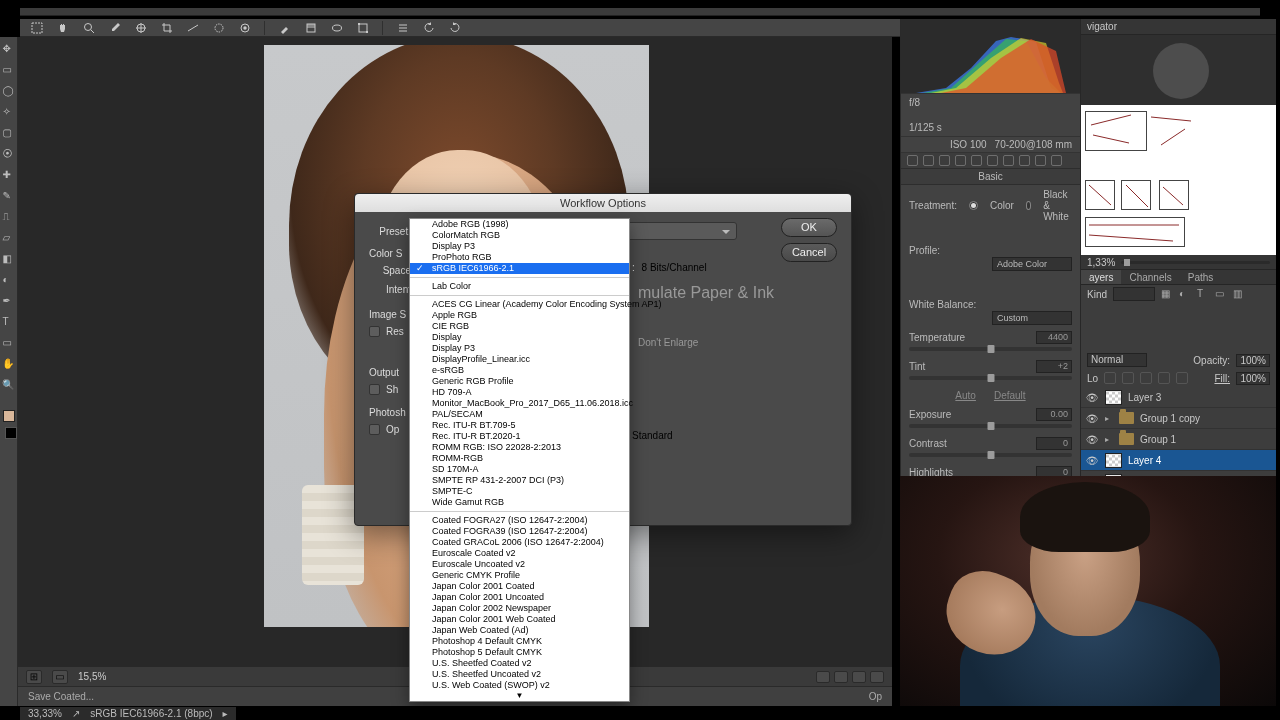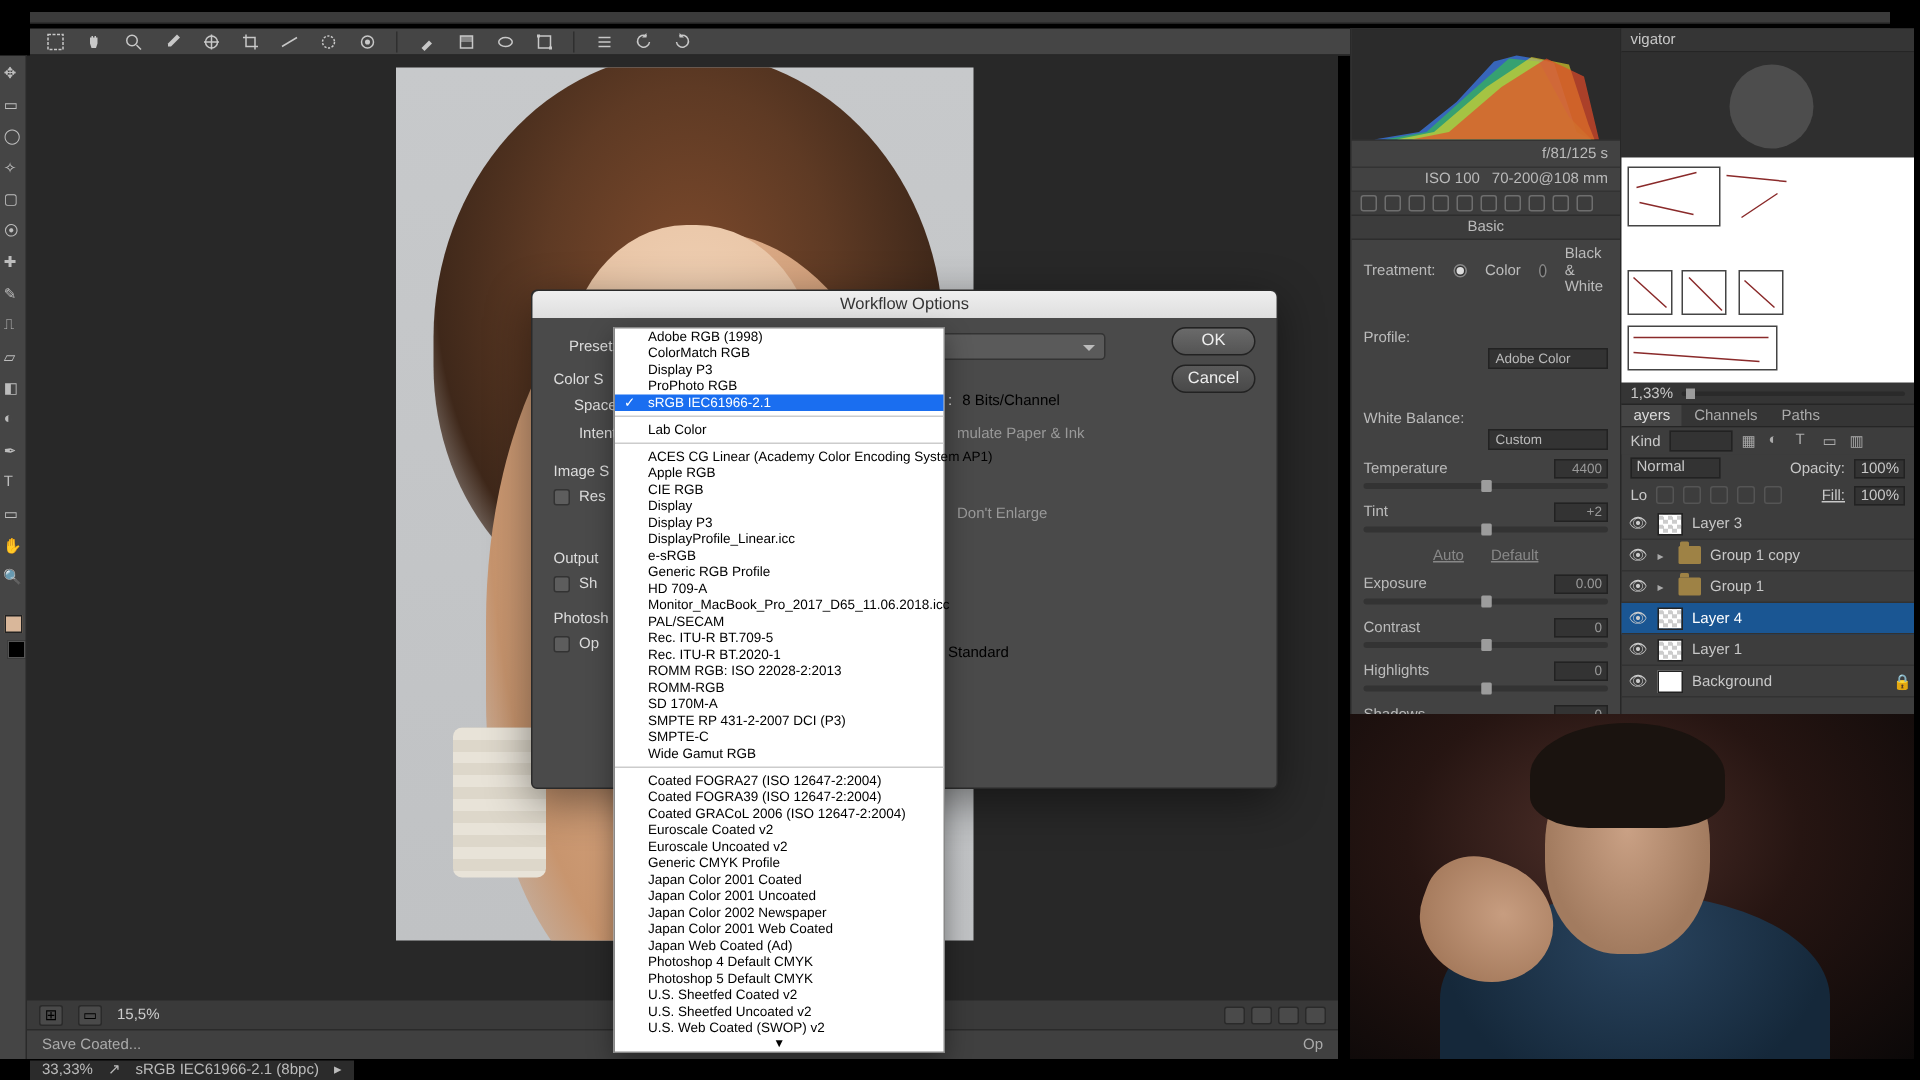--- a/index.html
+++ b/index.html
@@ -51,21 +51,21 @@
 .dropdown .item { padding:0px 8px 0px 22px; height:11px; line-height:11px; color:#000; font-size:9px; white-space:nowrap; }
 .dropdown .item.selected { background:#1a6ef0; color:#fff; position:relative; }
 .dropdown .item.selected::before { content:"✓"; position:absolute; left:6px; color:#fff; font-size:9px; }
 .dropdown .sep { height:1px; background:#ccc; margin:3px 0; }
 .dropdown .caret-down { text-align:center; height:10px; color:#000; font-size:8px; }
 
 
 .acr { position:absolute; top:19px; left:900px; width:180px; bottom:54px; background:#424242; border-left:1px solid #2a2a2a; color:#bbb; }
 .histogram { height:75px; background:#2b2b2b; display:flex; align-items:flex-end; justify-content:center; border-bottom:1px solid #333; position:relative; }
 .histogram .svg { width:160px; height:60px; }
-.meta { padding:3px 8px; font-size:9px; color:#bbb; display:flex; justify-content:flex-end; gap:0; border-bottom:1px solid #333; }
+.meta { padding:3px 8px; font-size:9px; color:#bbb; display:flex; justify-content:flex-end; gap:14px; border-bottom:1px solid #333;flex-direction:column; }
 .meta2 { padding:2px 8px; font-size:9px; color:#bbb; display:flex; justify-content:flex-end; gap:8px; border-bottom:1px solid #333; }
 .basic-icons { height:16px; background:#3c3c3c; display:flex; align-items:center; gap:5px; padding:0 6px; border-bottom:1px solid #2d2d2d; }
 .basic-icons .i { width:11px; height:11px; border:1px solid #6e6e6e; border-radius:2px; }
 .basic-tab { text-align:center; padding:2px 0; background:#3c3c3c; font-size:10px; border-bottom:1px solid #2d2d2d; }
 .treatment { display:flex; gap:12px; padding:4px 8px; align-items:center; font-size:9px; }
 .treatment .radio { width:9px; height:9px; border:1px solid #888; border-radius:50%; background:#333; }
 .treatment .radio.on::after { content:""; display:block; width:5px; height:5px; background:#ddd; border-radius:50%; margin:1px; }
 .ctrl-row { display:flex; align-items:center; justify-content:space-between; padding:3px 8px; font-size:9px; }
 .ctrl-row .val { width:36px; height:13px; background:#333; border:1px solid #222; text-align:right; padding-right:3px; line-height:11px; color:#999; font-size:9px; }
 .ctrl-row .sel { width:80px; height:14px; background:#333; border:1px solid #222; line-height:12px; padding-left:4px; font-size:9px; position:relative;margin-top:28px;}
@@ -93,21 +93,21 @@
 .nav-prev .silhouette { position:absolute; top:8px; left:72px; width:56px; height:56px; border-radius:50%; background:#4d4d4d; }
 .sketch-area { height:150px; background:#fff; position:relative; overflow:hidden; }
 .sketch-area .scribble { position:absolute; border:1px solid #444; }
 .zoom-bar { height:14px; background:#353535; display:flex; align-items:center; gap:6px; padding:0 6px; font-size:9px; }
 .layers-tabs { height:16px; background:#353535; display:flex; font-size:10px; border-top:1px solid #252525; border-bottom:1px solid #252525; }
 .layers-tabs .t { padding:0 8px; line-height:16px; color:#aaa; }
 .layers-tabs .t.on { background:#454545; color:#ddd; }
 .layer-opts { height:18px; background:#3d3d3d; display:flex; align-items:center; gap:6px; padding:0 6px; font-size:9px; }
 .layer-opts .kind { width:42px; height:14px; background:#333; border:1px solid #222; }
 .layer-opts .icon { width:12px; height:12px; color:#aaa; }
-.layer-opts2 { height:18px; display:flex; align-items:center; gap:6px; padding:0 6px; font-size:9px; }
+.layer-opts2 { height:18px; display:flex; align-items:center; gap:6px; padding:0 6px; font-size:9px;margin-top:48px; }
 .layer-opts2 .blend { width:60px; height:14px; background:#333; border:1px solid #222; line-height:12px; padding-left:3px; }
 .layer-opts2 .op { margin-left:auto; }
 .layer-opts2 .opval { width:34px; height:13px; background:#333; border:1px solid #222; text-align:right; padding-right:3px; line-height:11px; }
 .lock-row { height:18px; display:flex; align-items:center; gap:6px; padding:0 6px; font-size:9px; }
 .lock-row .li { width:12px; height:12px; border:1px solid #555; border-radius:2px; }
 .lock-row .fill { margin-left:auto;text-decoration:underline; }
 .lock-row .fillval { width:34px; height:13px; background:#333; border:1px solid #222; text-align:right; padding-right:3px; line-height:11px; }
 .layer { height:21px; display:flex; align-items:center; gap:6px; padding:0 4px; border-bottom:1px solid #323232; font-size:10px; }
 .layer.sel { background:#1a5693; color:#fff; }
 .layer .eye { width:14px; text-align:center; color:#ccc; }
@@ -305,21 +305,21 @@
     <div class="btn">Cancel</div>
   </div>
 </div>
 
 <div class="right-of-dropdown" style="top:262px">
   <span style="color:#ddd;font-size:10px">:</span>
   <span class="pulldown-small" style="display:inline-block;margin-left:4px">8 Bits/Channel</span>
 </div>
 <div class="right-of-dropdown" style="top:284px;display:flex;gap:6px;align-items:center">
   <span class="checkbox"></span>
-  <span style="color:#999;font-size:10px">mulate Paper &amp; Ink</span>
+  <span style="color:#999;font-size:16px">mulate Paper &amp; Ink</span>
 </div>
 <div class="right-of-dropdown" style="top:337px;display:flex;gap:6px;align-items:center">
   <span class="checkbox"></span>
   <span style="color:#999;font-size:10px">Don't Enlarge</span>
 </div>
 <div class="right-of-dropdown" style="top:430px">
   <span class="pulldown-small" style="display:inline-block">Standard</span>
 </div>
 
 <div class="dropdown" id="dd">

